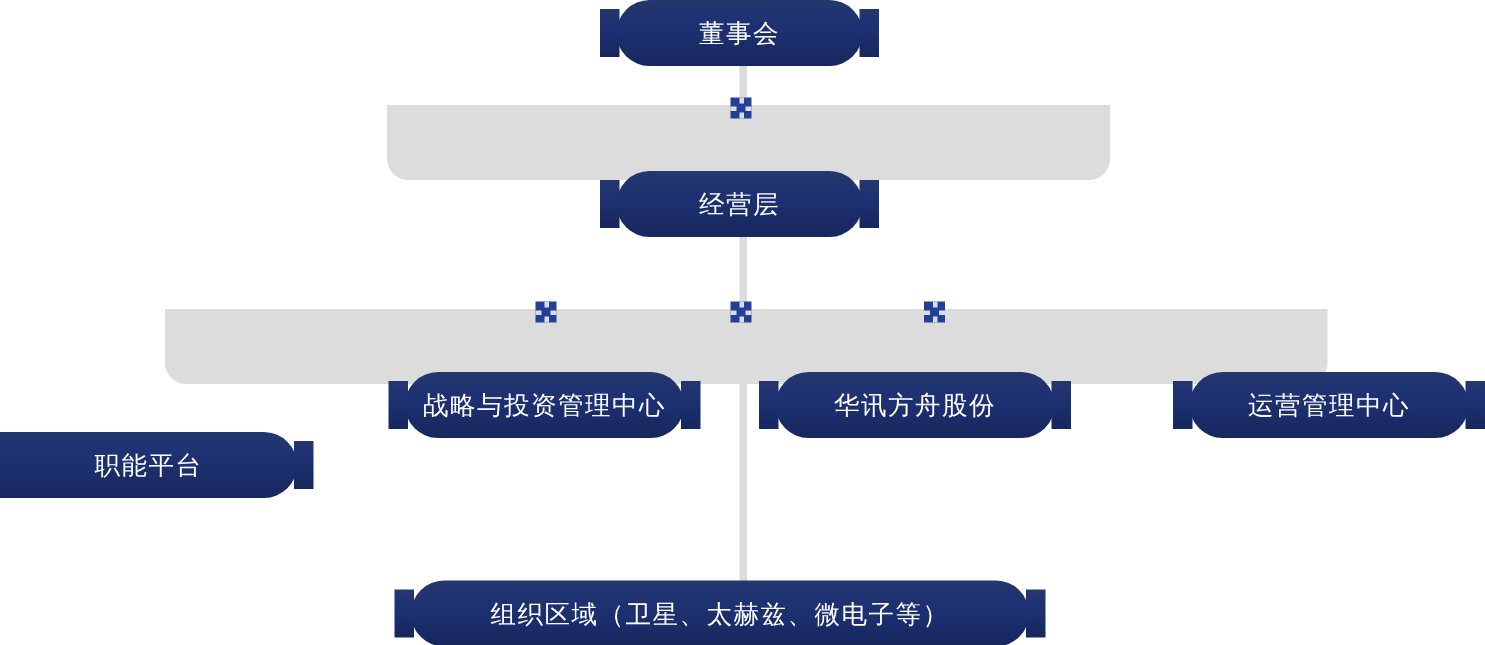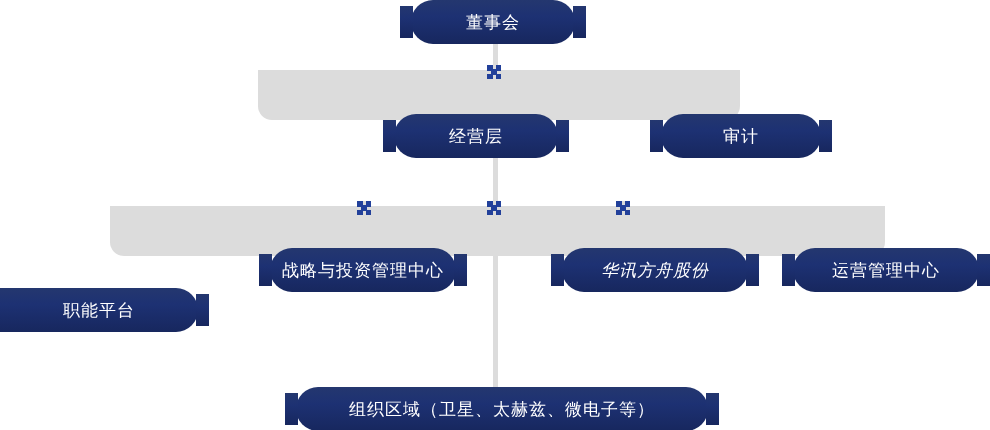--- a/index.html
+++ b/index.html
@@ -154,41 +154,38 @@
     <span class="notch-r"></span>
   </div>
 
   <div class="vline" style="left:493px; top:256px; height:135px;"></div>
 
   <div class="node" style="left:411px; top:0px; width:164px;align-items:center;">
     <span class="node-label">董事会</span>
   </div>
 
 
-  <div class="node" style="left:394px; top:114px; width:164px;">
+  <div class="node" style="left:411px; top:114px; width:164px;">
     <span class="node-label">经营层</span>
   </div>
 
-  <div class="node" style="left:661px; top:114px; width:160px;">
-    <span class="node-label">审计</span>
-  </div>
 
   <div class="node flat-left" style="left:0px; top:248px; width:198px;margin-top:40px;">
     <span class="node-label">职能平台</span>
   </div>
 
   <div class="node" style="left:270px; top:248px; width:186px;text-align:center;">
     <span class="node-label">战略与投资管理中心</span>
   </div>
 
-  <div class="node" style="left:562px; top:248px; width:186px;font-style:italic;">
+  <div class="node" style="left:517px; top:248px; width:186px;">
     <span class="node-label">华讯方舟股份</span>
   </div>
 
   <div class="node" style="left:793px; top:248px; width:186px;">
     <span class="node-label">运营管理中心</span>
   </div>
 
-  <div class="node" style="left:296px; top:387px; width:412px;">
+  <div class="node" style="left:274px; top:387px; width:412px;">
     <span class="node-label">组织区域（卫星、太赫兹、微电子等）</span>
   </div>
 
 </div>
 
 </body></html>

